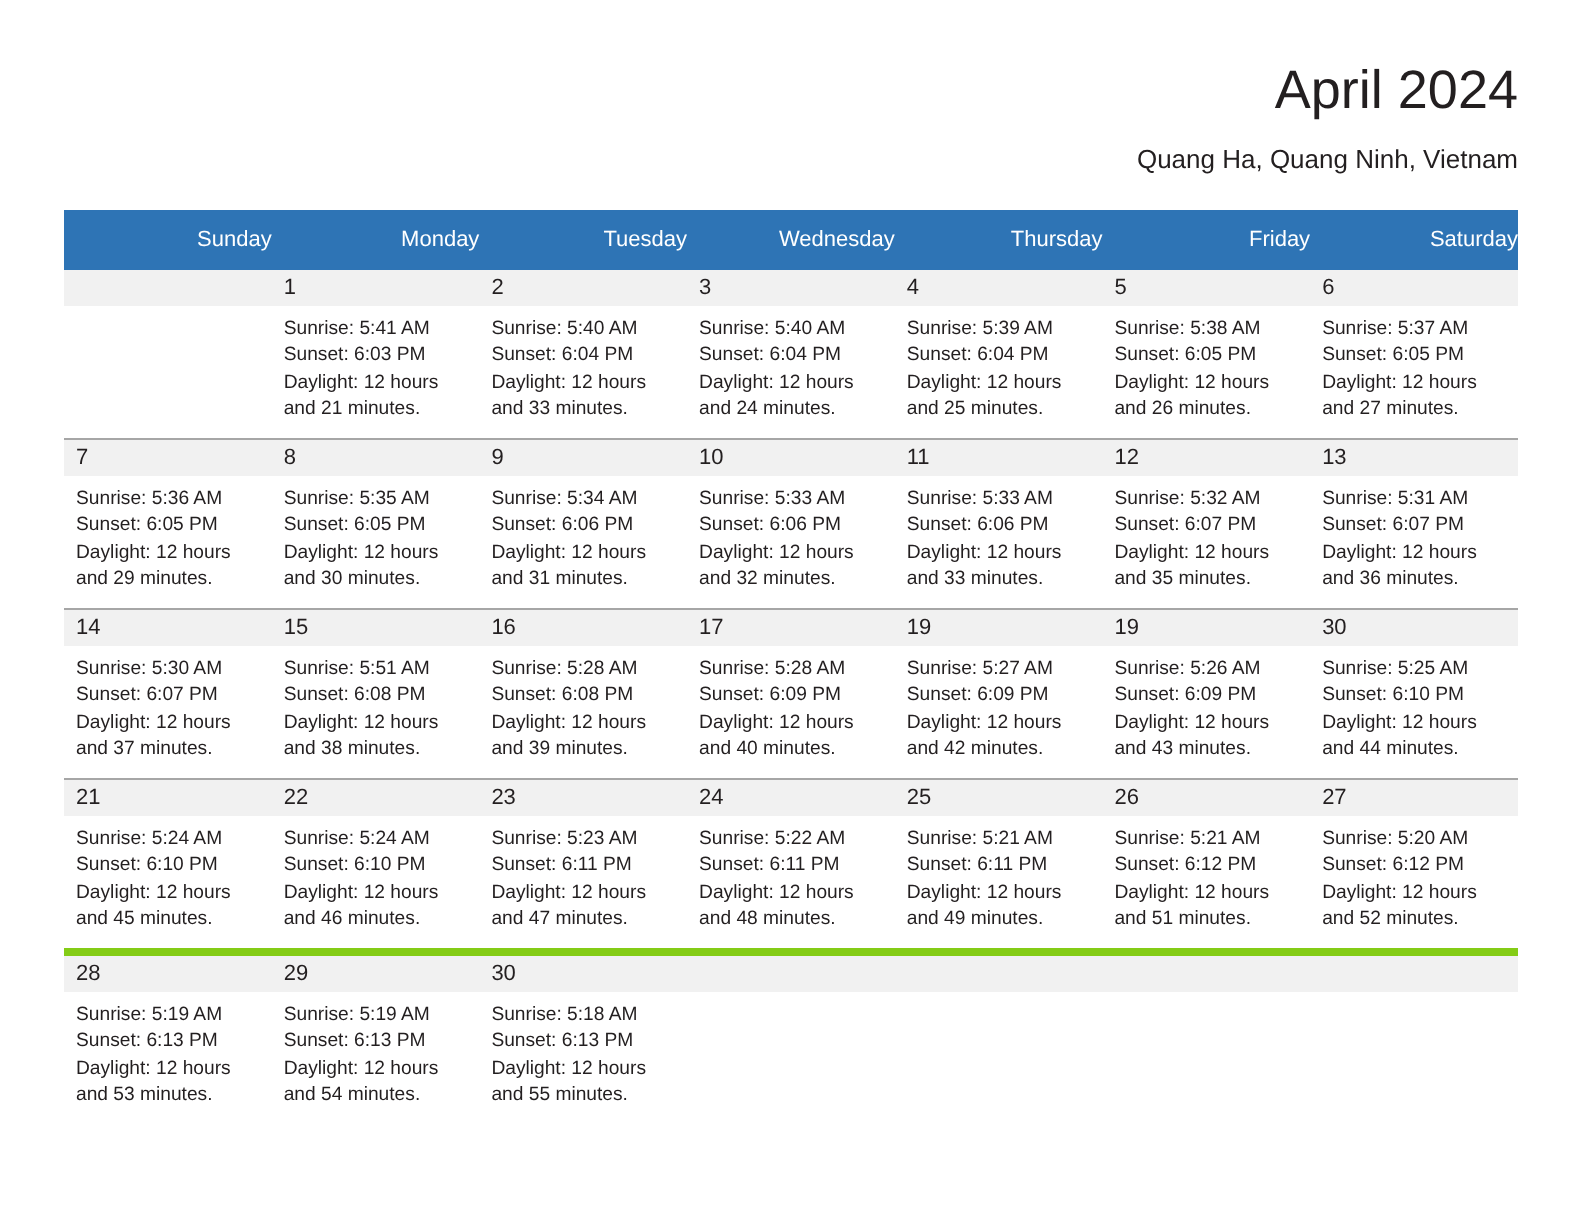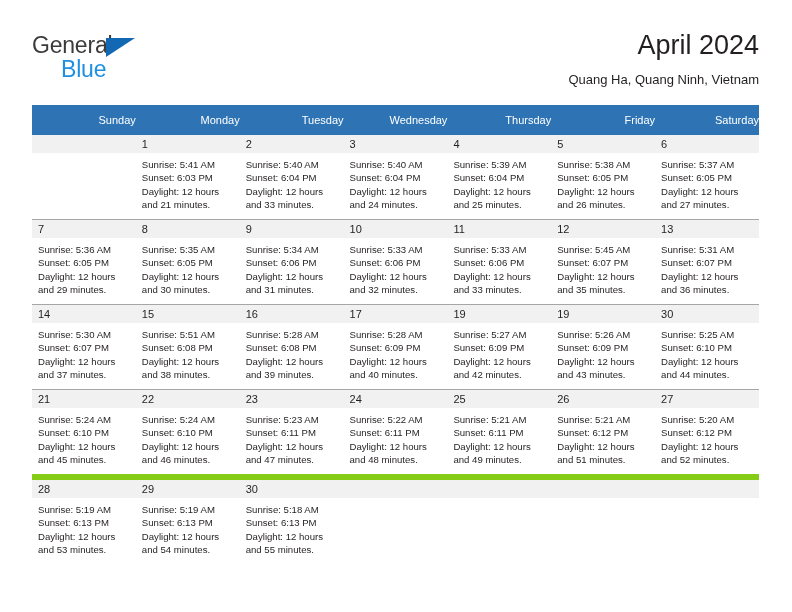--- a/index.html
+++ b/index.html
@@ -110,21 +110,21 @@
     border: none;
     width: 103.85px;
   }
   .week-row > td {
     border-top: 1px solid #a6a6a6;
   }
   .week-row.first-week > td {
     border-top: none;
   }
   .week-row.last-week > td {
-    border-top: 6px solid #84cc16;
+    border-top: 4px solid #84cc16;
   }
   .cell {
     height: 84px;
     box-sizing: border-box;
   }
   .daynum {
     background: #f1f1f1;
     height: 18px;
     line-height: 18px;
     font-size: 11px;
@@ -145,25 +145,20 @@
     white-space: nowrap;
   }
 </style>
 </head>
 <body>
 
 <div class="page">
 
   <div class="header">
 
-    <div class="brand">
-      <span class="brand-line1">General</span>
-      <span class="brand-tri"></span>
-      <span class="brand-line2">Blue</span>
-    </div>
 
     <div class="title-block">
       <div class="cal-title">April 2024</div>
       <div class="cal-location">Quang Ha, Quang Ninh, Vietnam</div>
     </div>
 
   </div>
 
   <table class="calendar">
     <thead>
@@ -312,21 +307,21 @@
               <div>Sunset: 6:06 PM</div>
               <div>Daylight: 12 hours</div>
               <div>and 33 minutes.</div>
             </div>
           </div>
         </td>
         <td>
           <div class="cell">
             <div class="daynum">12</div>
             <div class="details">
-              <div>Sunrise: 5:45 AM</div>
+              <div>Sunrise: 5:32 AM</div>
               <div>Sunset: 6:07 PM</div>
               <div>Daylight: 12 hours</div>
               <div>and 35 minutes.</div>
             </div>
           </div>
         </td>
         <td>
           <div class="cell">
             <div class="daynum">13</div>
             <div class="details">

